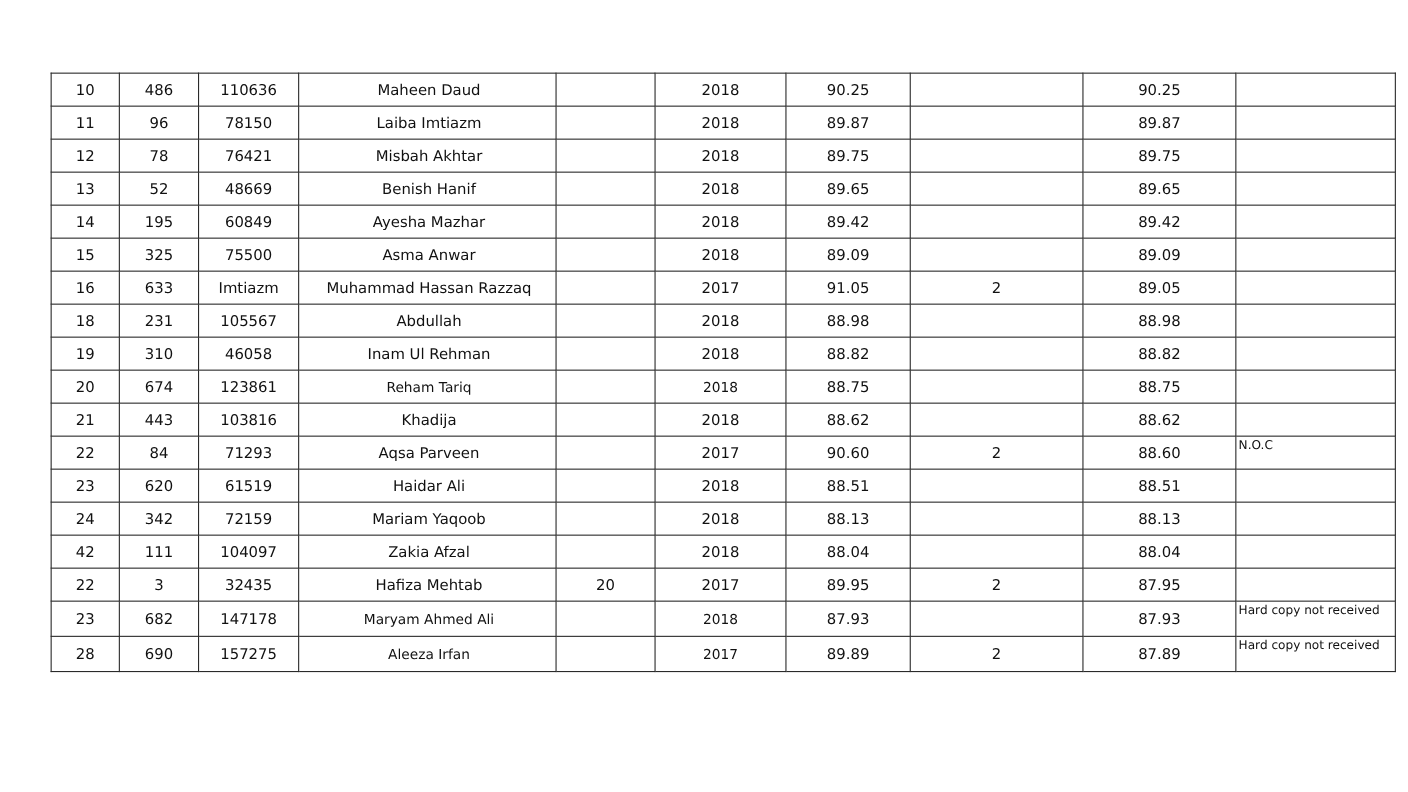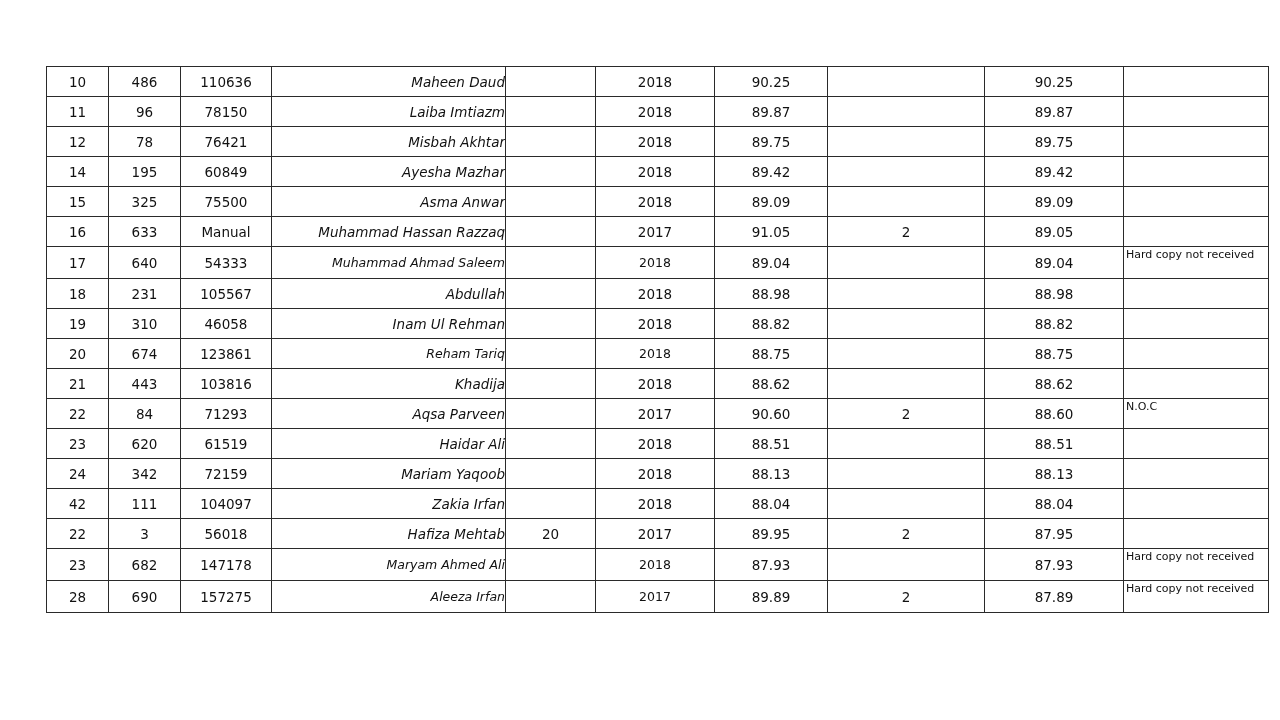--- a/index.html
+++ b/index.html
@@ -4,21 +4,21 @@
 <style>
   html, body { margin: 0; padding: 0; background: #ffffff; }
   body { width: 1280px; height: 720px; position: relative; overflow: hidden;
          font-family: "DejaVu Sans", "Liberation Sans", sans-serif; color: #111; }
   table.merit { position: absolute; left: 46px; top: 66px; border-collapse: collapse;
                 table-layout: fixed; width: 1222px; }
   table.merit td { border: 1.5px solid #2a2a2a; padding: 0; font-size: 13.5px;
                    text-align: center; vertical-align: middle; height: 28px;
                    white-space: nowrap; overflow: hidden; position: relative; }
   table.merit tr.tall td { height: 30px; }
-  table.merit td.name { text-align: right; padding-left: 3px; font-style: italic; }
+  table.merit td.name { text-align: center; padding-left: 3px; }
   table.merit td.name.small { font-size: 12.5px; }
   table.merit td.remarks { text-align: left; vertical-align: top; font-size: 11px;
                            padding-left: 2px; padding-top: 1px; }
   table.merit td.small { font-size: 12.5px; }
 </style>
 </head>
 <body>
 
 <table class="merit">
   <colgroup>
@@ -65,20 +65,32 @@
         <td>76421</td>
         <td class="name">Misbah Akhtar</td>
         <td></td>
         <td>2018</td>
         <td>89.75</td>
         <td></td>
         <td>89.75</td>
         <td class="remarks"></td>
       </tr>
     <tr>
+        <td>13</td>
+        <td>52</td>
+        <td>48669</td>
+        <td class="name">Benish Hanif</td>
+        <td></td>
+        <td>2018</td>
+        <td>89.65</td>
+        <td></td>
+        <td>89.65</td>
+        <td class="remarks"></td>
+      </tr>
+    <tr>
         <td>14</td>
         <td>195</td>
         <td>60849</td>
         <td class="name">Ayesha Mazhar</td>
         <td></td>
         <td>2018</td>
         <td>89.42</td>
         <td></td>
         <td>89.42</td>
         <td class="remarks"></td>
@@ -91,40 +103,28 @@
         <td></td>
         <td>2018</td>
         <td>89.09</td>
         <td></td>
         <td>89.09</td>
         <td class="remarks"></td>
       </tr>
     <tr>
         <td>16</td>
         <td>633</td>
-        <td>Manual</td>
+        <td>Imtiazm</td>
         <td class="name">Muhammad Hassan Razzaq</td>
         <td></td>
         <td>2017</td>
         <td>91.05</td>
         <td>2</td>
         <td>89.05</td>
         <td class="remarks"></td>
-      </tr>
-    <tr class="tall">
-        <td>17</td>
-        <td>640</td>
-        <td>54333</td>
-        <td class="name small">Muhammad Ahmad Saleem</td>
-        <td></td>
-        <td class="small">2018</td>
-        <td>89.04</td>
-        <td></td>
-        <td>89.04</td>
-        <td class="remarks">Hard copy not received</td>
       </tr>
     <tr>
         <td>18</td>
         <td>231</td>
         <td>105567</td>
         <td class="name">Abdullah</td>
         <td></td>
         <td>2018</td>
         <td>88.98</td>
         <td></td>
@@ -200,32 +200,32 @@
         <td>2018</td>
         <td>88.13</td>
         <td></td>
         <td>88.13</td>
         <td class="remarks"></td>
       </tr>
     <tr>
         <td>42</td>
         <td>111</td>
         <td>104097</td>
-        <td class="name">Zakia Irfan</td>
+        <td class="name">Zakia Afzal</td>
         <td></td>
         <td>2018</td>
         <td>88.04</td>
         <td></td>
         <td>88.04</td>
         <td class="remarks"></td>
       </tr>
     <tr>
         <td>22</td>
         <td>3</td>
-        <td>56018</td>
+        <td>32435</td>
         <td class="name">Hafiza Mehtab</td>
         <td>20</td>
         <td>2017</td>
         <td>89.95</td>
         <td>2</td>
         <td>87.95</td>
         <td class="remarks"></td>
       </tr>
     <tr class="tall">
         <td>23</td>

